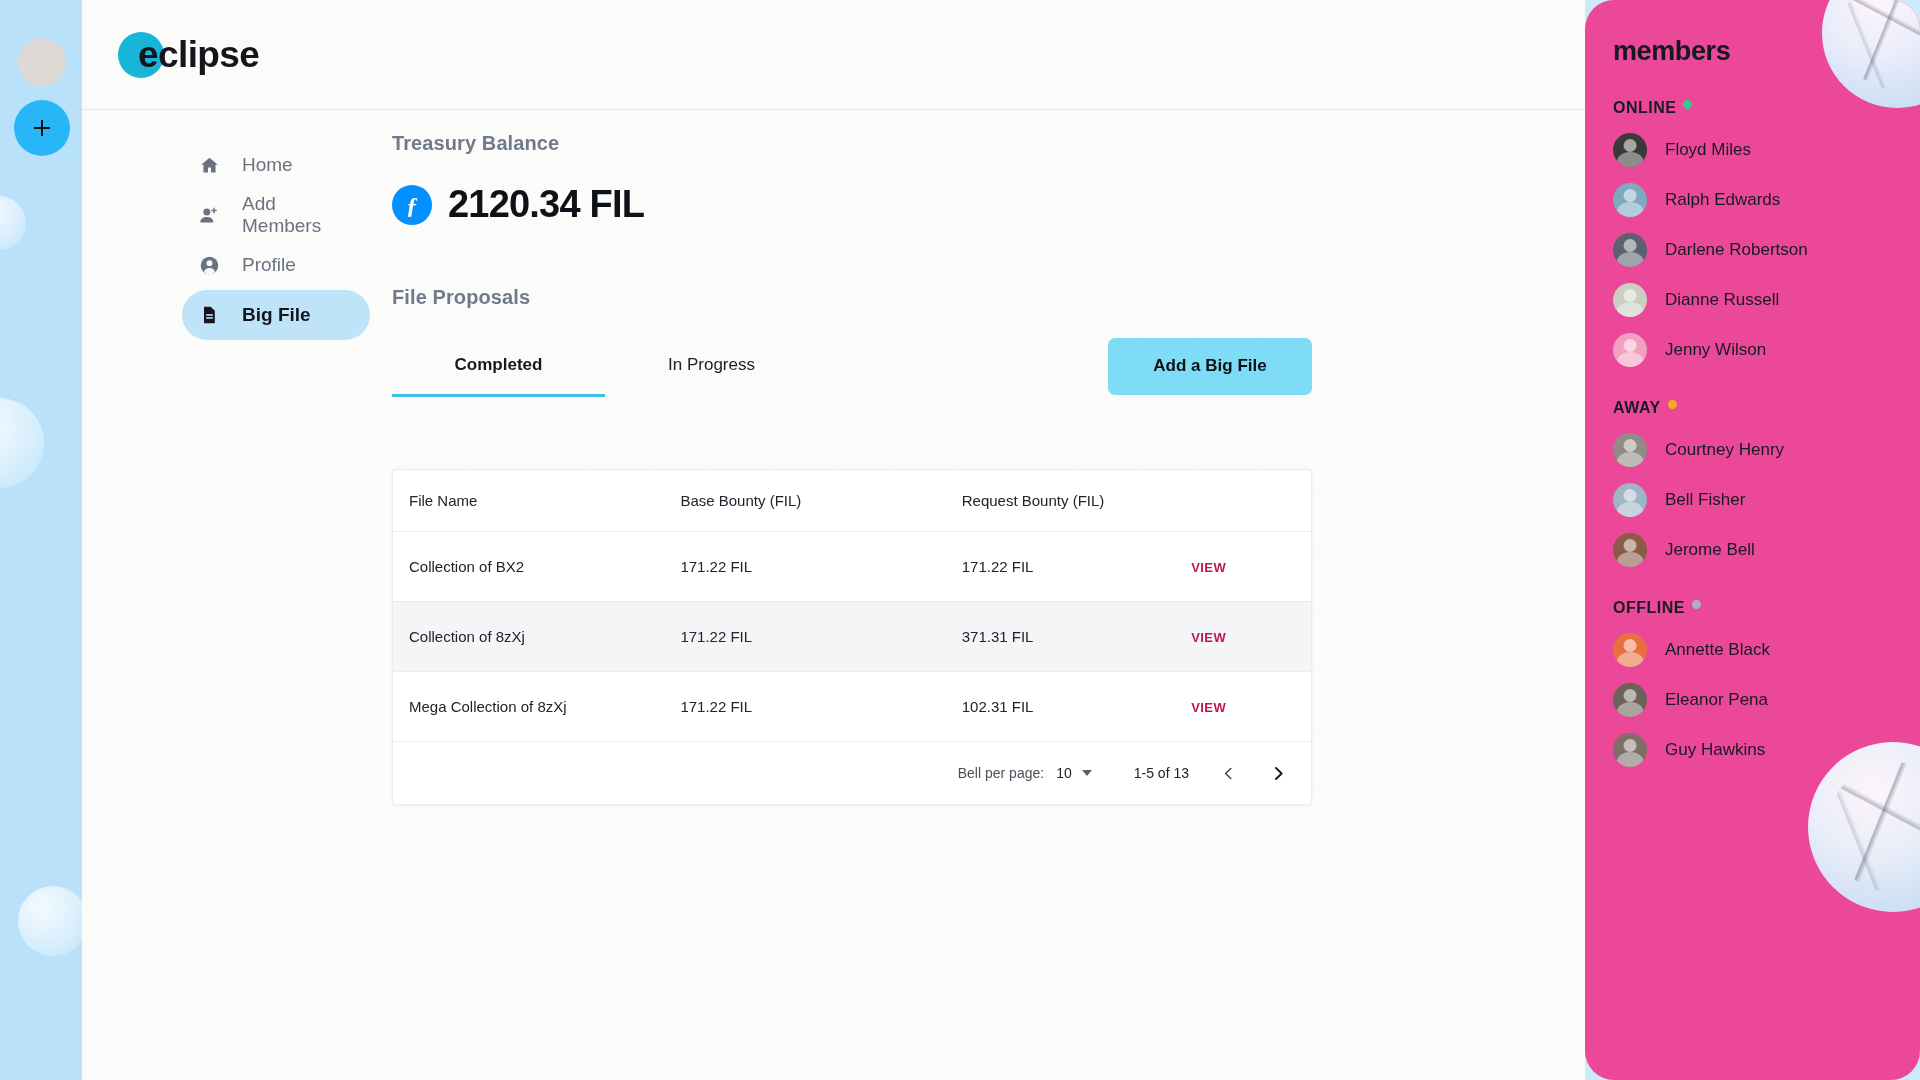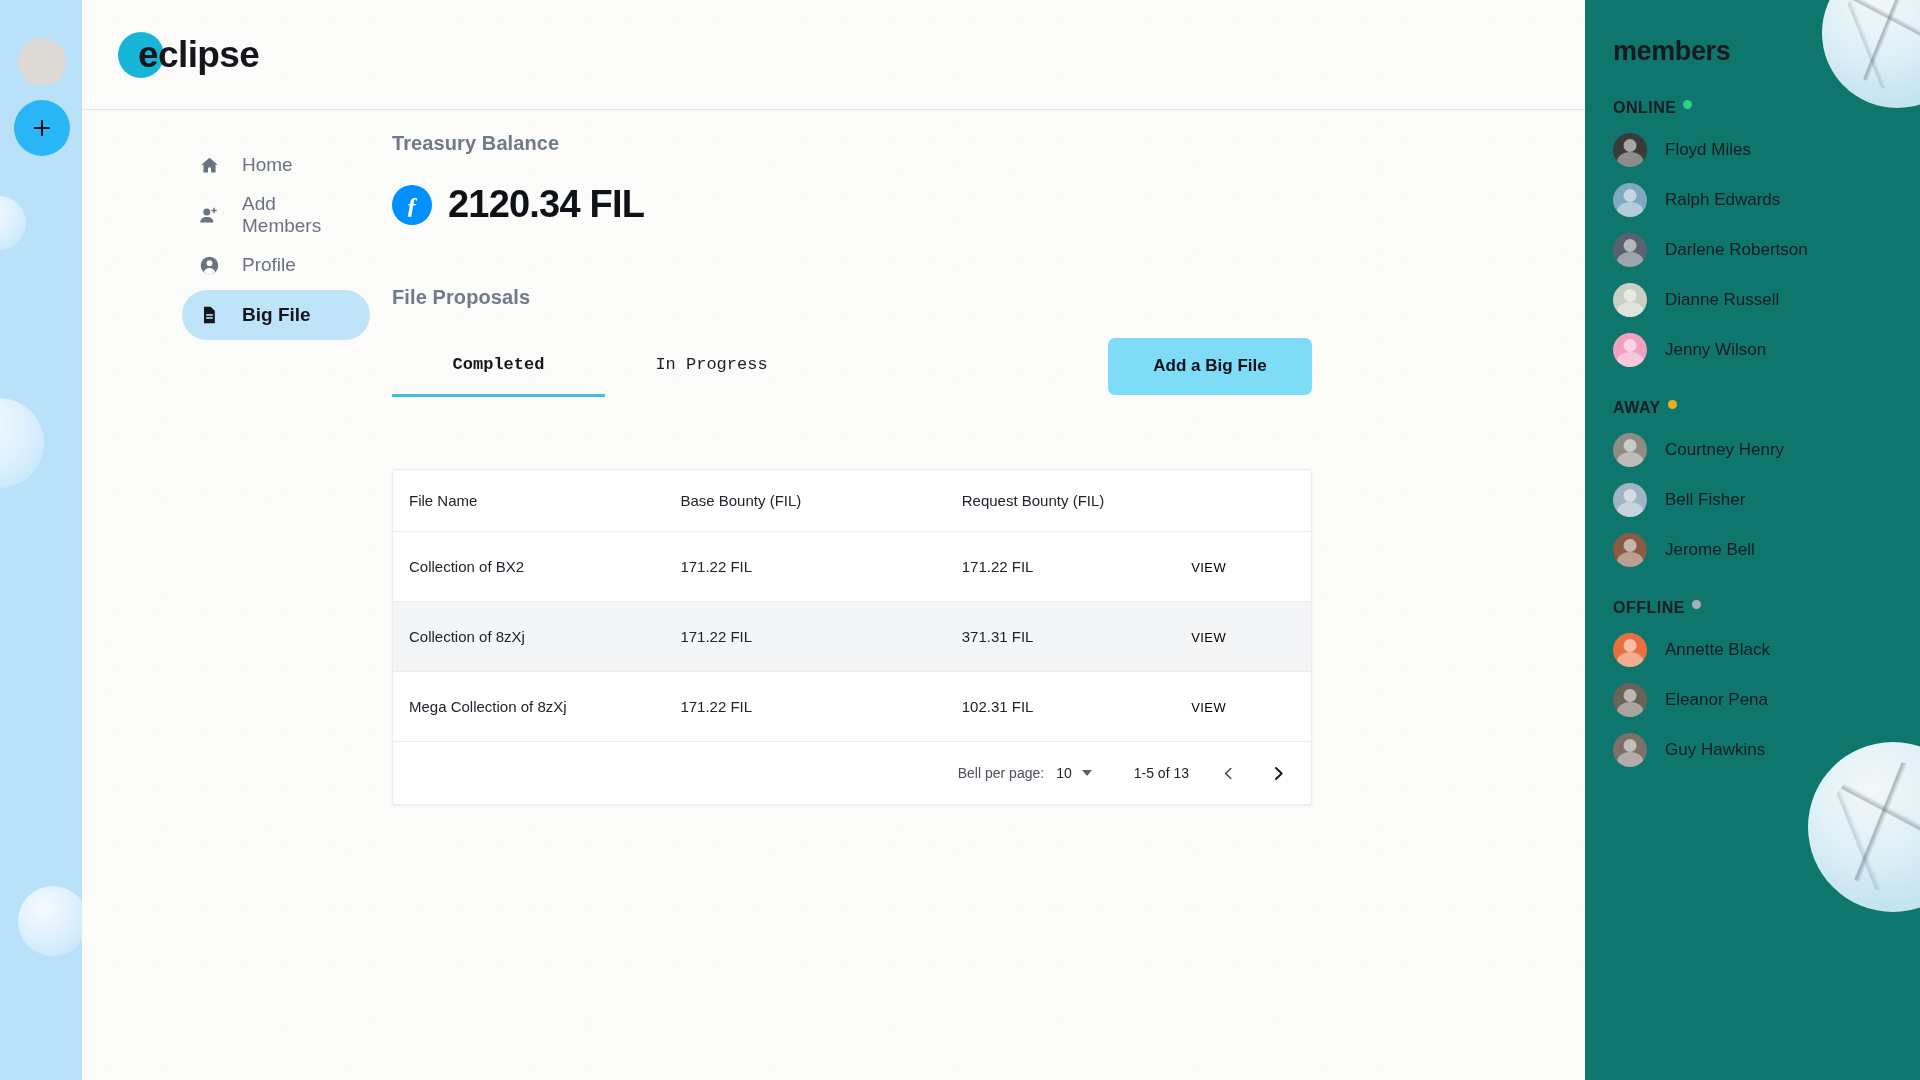--- a/index.html
+++ b/index.html
@@ -113,21 +113,21 @@
   .proposals-label { margin-top: 60px; }
 
   .tabs-row {
     margin-top: 26px; display: flex; align-items: center;
     height: 62px; width: 920px;
   }
   .tab {
     width: 213px; text-align: center; height: 62px;
     display: flex; align-items: center; justify-content: center;
     font-size: 17px; font-weight: 600; color: #16181d;
-    cursor: pointer; border-bottom: 3px solid transparent; font-family: Liberation Mono, monospace;
+    cursor: pointer; border-bottom: 3px solid transparent;
   }
   .tab.inactive { font-weight: 500; color: #1b1e24; }
   .tab.active { border-bottom-color: #40bfe5; }
   .btn-add {
     margin-left: auto;
     width: 204px; height: 57px; border: none; border-radius: 7px;
     background: #7fdcf7; color: #0d1117;
     font-size: 17px; font-weight: 700; cursor: pointer;
     font-family: "Liberation Sans", sans-serif;
   }
@@ -146,21 +146,21 @@
   tbody td {
     font-size: 15px; color: #20242c; padding: 26px 0;
     border-bottom: 1px solid #ededed;
   }
   tbody tr.alt td { background: #f4f5f6; }
   .c1 { width: 288px; padding-left: 16px !important; }
   .c2 { width: 282px; }
   .c3 { width: 230px; }
   .c4 { width: 120px; }
   .view-link {
-    color: #000000; font-size: 13px; font-weight: 400;
+    color: #be185d; font-size: 13px; font-weight: 700;
     letter-spacing: .4px; text-decoration: none; cursor: pointer;
   }
   .pager {
     display: flex; align-items: center; justify-content: flex-end;
     height: 62px; padding-right: 18px; gap: 0;
   }
   .pager-label { font-size: 14px; color: #4a5059; }
   .pager-rows {
     display: flex; align-items: center; gap: 10px; margin-left: 12px; cursor: pointer;
     font-size: 14px; color: #20242c;
@@ -170,21 +170,21 @@
   .pager-btn {
     background: none; border: none; cursor: pointer; margin-left: 24px;
     width: 30px; height: 30px; display: flex; align-items: center; justify-content: center;
   }
   .pager-btn:last-child { margin-left: 20px; }
   .pager-btn svg { display: block; }
 
   
   .members {
     width: 335px; flex: 0 0 335px; height: 1080px;
-    background: #0f766e; position: relative; overflow: hidden;
+    background: #ec4899; position: relative; overflow: hidden; border-radius: 29px;
   }
   .m-orb {
     position: absolute; border-radius: 50%;
     background: radial-gradient(circle at 38% 28%, #ffffff 0%, #eaf7ff 40%, #cfeaf9 72%, #bfe2f7 100%);
     opacity: .95;
   }
   .m-orb.t { width: 150px; height: 150px; right: -52px; top: -42px; }
   .m-orb.b { width: 170px; height: 170px; right: -58px; top: 742px; }
   .m-orb::after {
     content: ""; position: absolute; inset: 12%;

